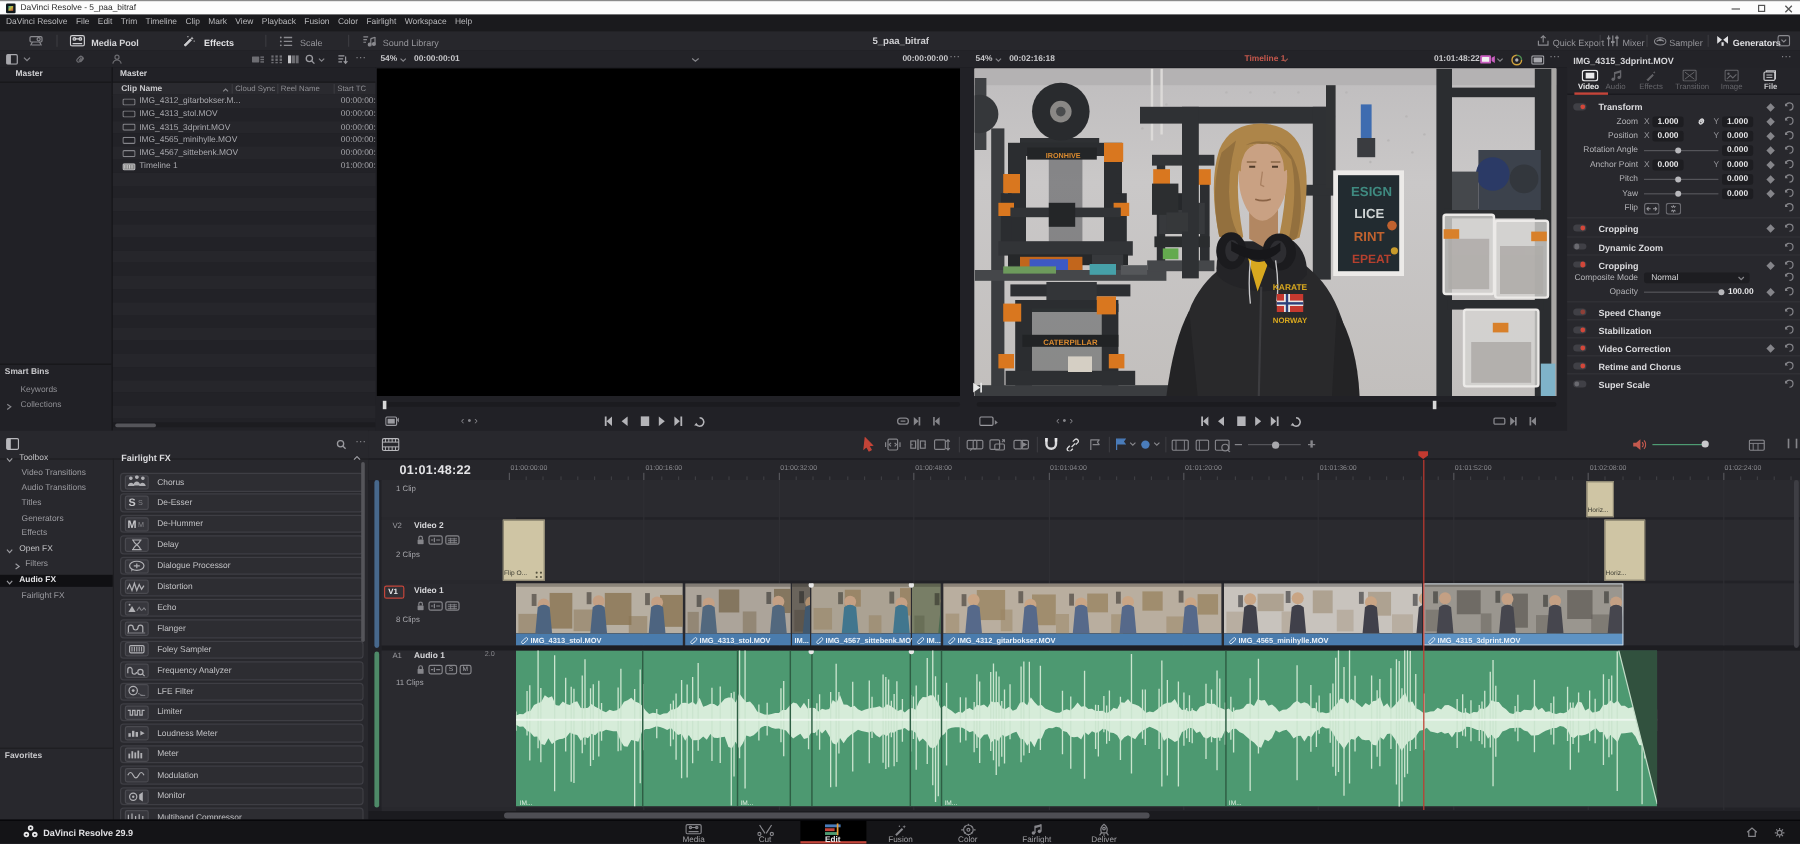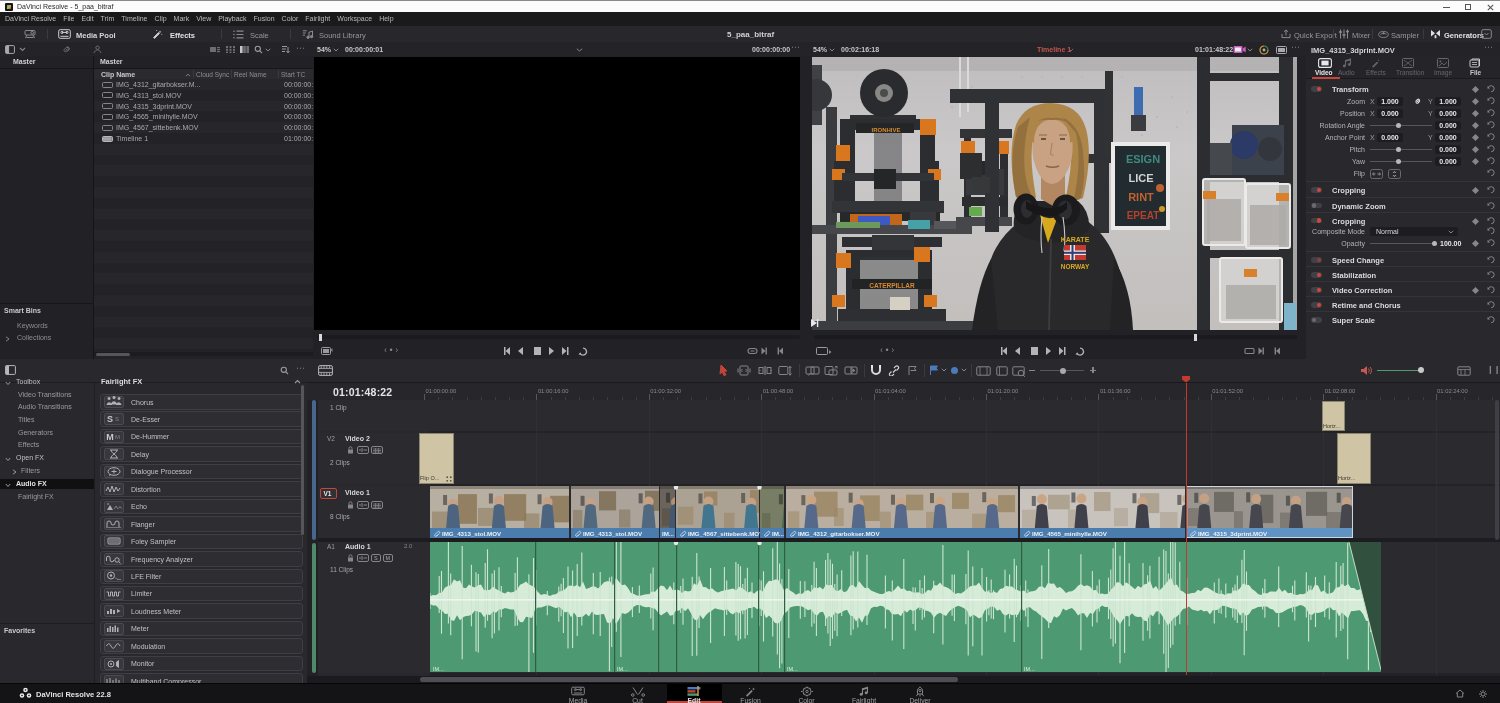--- a/index.html
+++ b/index.html
@@ -1605,21 +1605,21 @@
   <svg class="abs" style="left:19px;top:3px;" width="13" height="12" viewBox="0 0 13 12">
       <g fill="#e8e8ea">
         <circle cx="6.5" cy="3" r="2.3"></circle>
         <circle cx="3" cy="8.5" r="2.3"></circle>
         <circle cx="10" cy="8.5" r="2.3"></circle>
         <circle cx="6.5" cy="3" r="0.8" fill="#141417"></circle>
         <circle cx="3" cy="8.5" r="0.8" fill="#141417"></circle>
         <circle cx="10" cy="8.5" r="0.8" fill="#141417"></circle>
       </g>
     </svg>
-  <div class="abs txt b" style="left:36px;top:6px;color:#e4e4e7;font-size:7.5px;">DaVinci Resolve 22.8</div>
+  <div class="abs txt b" style="left:36px;top:6px;color:#e4e4e7;font-size:7.5px;">DaVinci Resolve 29.9</div>
   <div id="pagetabs">
       <div class="abs" style="left:667px;top:0px;width:55px;height:17px;background:#000;"></div>
       <div class="abs" style="left:667px;top:17px;width:55px;height:3px;background:#c4453a;"></div>
       <svg class="abs" style="left:571px;top:1.5px;" width="14" height="11" viewBox="0 0 14 11">
         <g stroke="#85858a" fill="none" stroke-width="1">
           <rect x="0.7" y="1.2" width="12.6" height="7.6" rx="1.2"></rect>
           <circle cx="4.4" cy="3.6" r="1"></circle>
           <circle cx="9.6" cy="3.6" r="1"></circle>
           <path d="M4.4 3.6h5.2M2.8 7h8.4"></path>
         </g>

